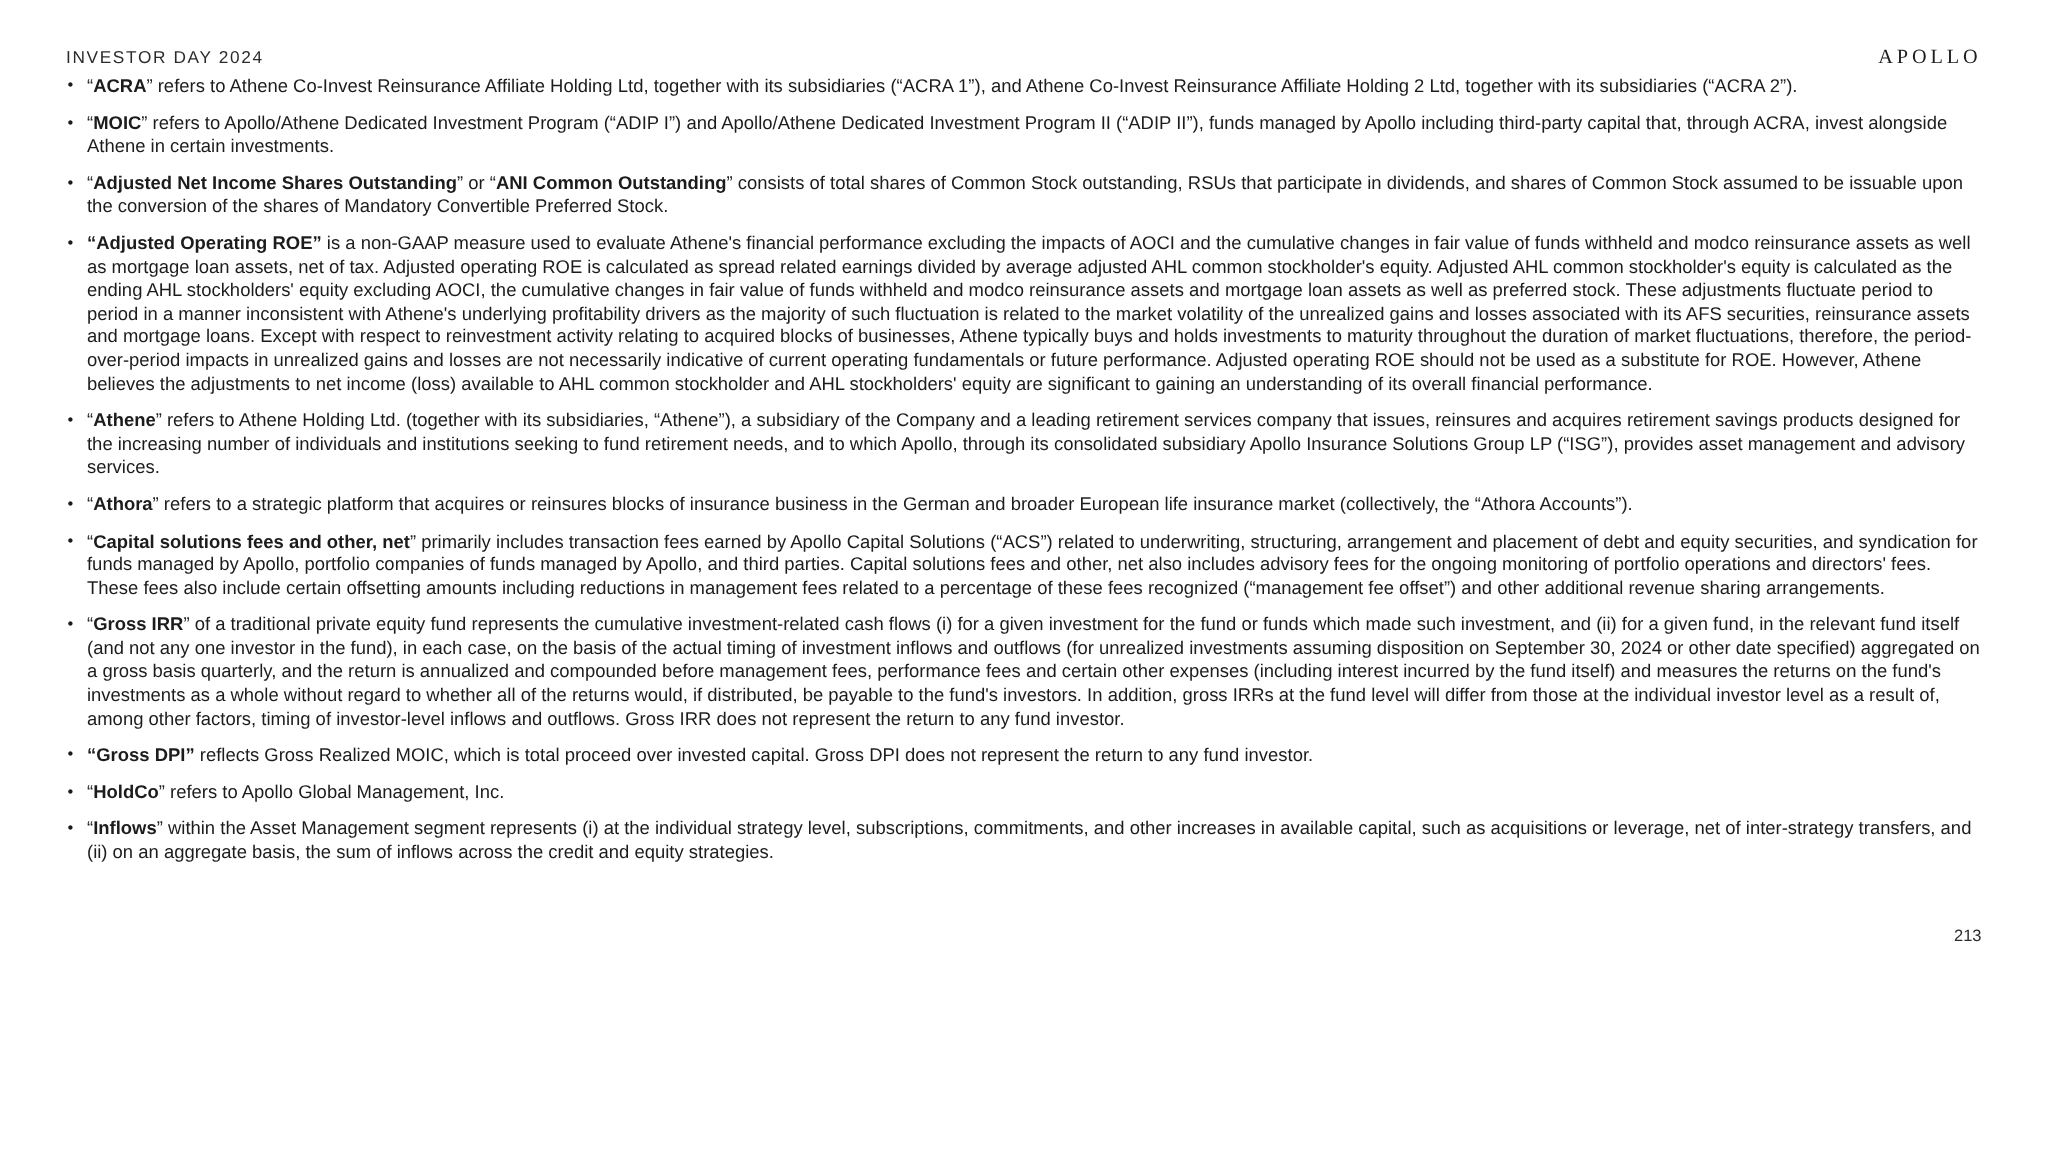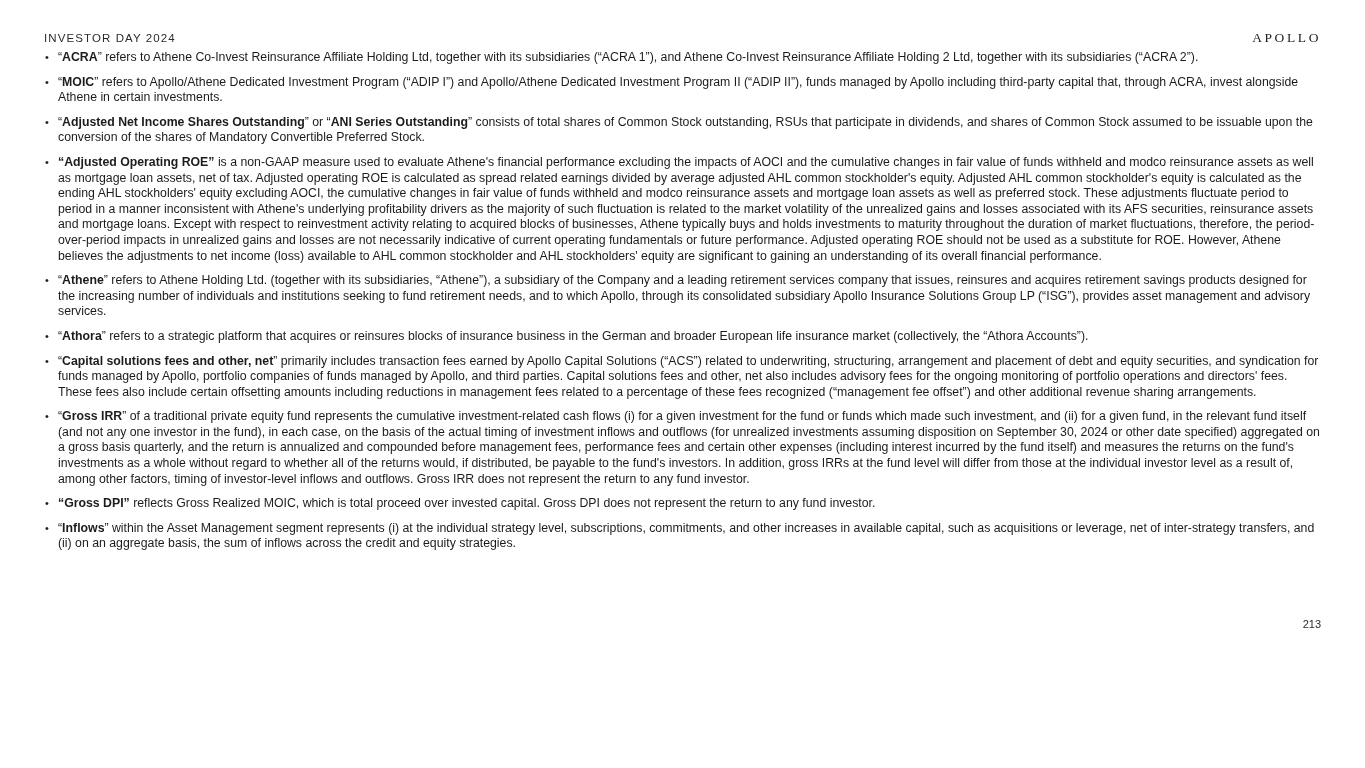--- a/index.html
+++ b/index.html
@@ -91,25 +91,26 @@
 
   <div class="header-row">
     <div class="eyebrow">INVESTOR DAY 2024</div>
     <div class="brand">APOLLO</div>
   </div>
 
 
   <ul class="definitions" id="definitions-list">
       <li class="def-item">“<b>ACRA</b>” refers to Athene Co-Invest Reinsurance Affiliate Holding Ltd, together with its subsidiaries (“ACRA 1”), and Athene Co-Invest Reinsurance Affiliate Holding 2 Ltd, together with its subsidiaries (“ACRA 2”).</li>
       <li class="def-item">“<b>MOIC</b>” refers to Apollo/Athene Dedicated Investment Program (“ADIP I”) and Apollo/Athene Dedicated Investment Program II (“ADIP II”), funds managed by Apollo including third-party capital that, through ACRA, invest alongside Athene in certain investments.</li>
-      <li class="def-item">“<b>Adjusted Net Income Shares Outstanding</b>” or “<b>ANI Series Outstanding</b>” consists of total shares of Common Stock outstanding, RSUs that participate in dividends, and shares of Common Stock assumed to be issuable upon the conversion of the shares of Mandatory Convertible Preferred Stock.</li>
+      <li class="def-item">“<b>Adjusted Net Income Shares Outstanding</b>” or “<b>ANI Common Outstanding</b>” consists of total shares of Common Stock outstanding, RSUs that participate in dividends, and shares of Common Stock assumed to be issuable upon the conversion of the shares of Mandatory Convertible Preferred Stock.</li>
       <li class="def-item"><b>“Adjusted Operating ROE”</b> is a non-GAAP measure used to evaluate Athene's financial performance excluding the impacts of AOCI and the cumulative changes in fair value of funds withheld and modco reinsurance assets as well as mortgage loan assets, net of tax. Adjusted operating ROE is calculated as spread related earnings divided by average adjusted AHL common stockholder's equity. Adjusted AHL common stockholder's equity is calculated as the ending AHL stockholders' equity excluding AOCI, the cumulative changes in fair value of funds withheld and modco reinsurance assets and mortgage loan assets as well as preferred stock. These adjustments fluctuate period to period in a manner inconsistent with Athene's underlying profitability drivers as the majority of such fluctuation is related to the market volatility of the unrealized gains and losses associated with its AFS securities, reinsurance assets and mortgage loans. Except with respect to reinvestment activity relating to acquired blocks of businesses, Athene typically buys and holds investments to maturity throughout the duration of market fluctuations, therefore, the period-over-period impacts in unrealized gains and losses are not necessarily indicative of current operating fundamentals or future performance. Adjusted operating ROE should not be used as a substitute for ROE. However, Athene believes the adjustments to net income (loss) available to AHL common stockholder and AHL stockholders' equity are significant to gaining an understanding of its overall financial performance.</li>
       <li class="def-item">“<b>Athene</b>” refers to Athene Holding Ltd. (together with its subsidiaries, “Athene”), a subsidiary of the Company and a leading retirement services company that issues, reinsures and acquires retirement savings products designed for the increasing number of individuals and institutions seeking to fund retirement needs, and to which Apollo, through its consolidated subsidiary Apollo Insurance Solutions Group LP (“ISG”), provides asset management and advisory services.</li>
       <li class="def-item">“<b>Athora</b>” refers to a strategic platform that acquires or reinsures blocks of insurance business in the German and broader European life insurance market (collectively, the “Athora Accounts”).</li>
       <li class="def-item">“<b>Capital solutions fees and other, net</b>” primarily includes transaction fees earned by Apollo Capital Solutions (“ACS”) related to underwriting, structuring, arrangement and placement of debt and equity securities, and syndication for funds managed by Apollo, portfolio companies of funds managed by Apollo, and third parties. Capital solutions fees and other, net also includes advisory fees for the ongoing monitoring of portfolio operations and directors' fees. These fees also include certain offsetting amounts including reductions in management fees related to a percentage of these fees recognized (“management fee offset”) and other additional revenue sharing arrangements.</li>
       <li class="def-item">“<b>Gross IRR</b>” of a traditional private equity fund represents the cumulative investment-related cash flows (i) for a given investment for the fund or funds which made such investment, and (ii) for a given fund, in the relevant fund itself (and not any one investor in the fund), in each case, on the basis of the actual timing of investment inflows and outflows (for unrealized investments assuming disposition on September 30, 2024 or other date specified) aggregated on a gross basis quarterly, and the return is annualized and compounded before management fees, performance fees and certain other expenses (including interest incurred by the fund itself) and measures the returns on the fund's investments as a whole without regard to whether all of the returns would, if distributed, be payable to the fund's investors. In addition, gross IRRs at the fund level will differ from those at the individual investor level as a result of, among other factors, timing of investor-level inflows and outflows. Gross IRR does not represent the return to any fund investor.</li>
       <li class="def-item"><b>“Gross DPI”</b> reflects Gross Realized MOIC, which is total proceed over invested capital. Gross DPI does not represent the return to any fund investor.</li>
+      <li class="def-item">“<b>HoldCo</b>” refers to Apollo Global Management, Inc.</li>
       <li class="def-item">“<b>Inflows</b>” within the Asset Management segment represents (i) at the individual strategy level, subscriptions, commitments, and other increases in available capital, such as acquisitions or leverage, net of inter-strategy transfers, and (ii) on an aggregate basis, the sum of inflows across the credit and equity strategies.</li>
     </ul>
 
   <div class="page-number">213</div>
 
 </div>
 
 </body></html>

